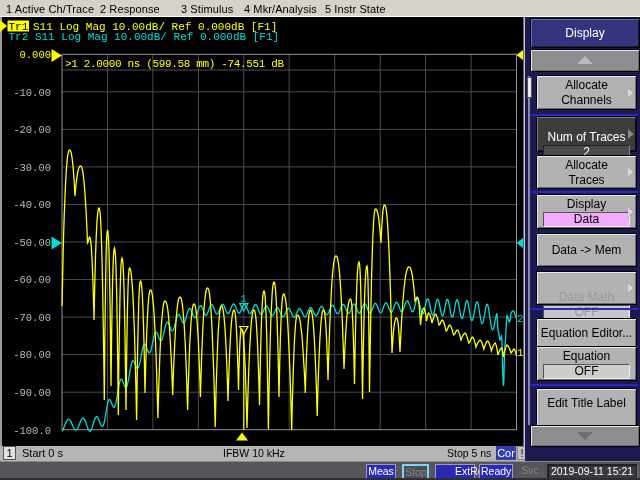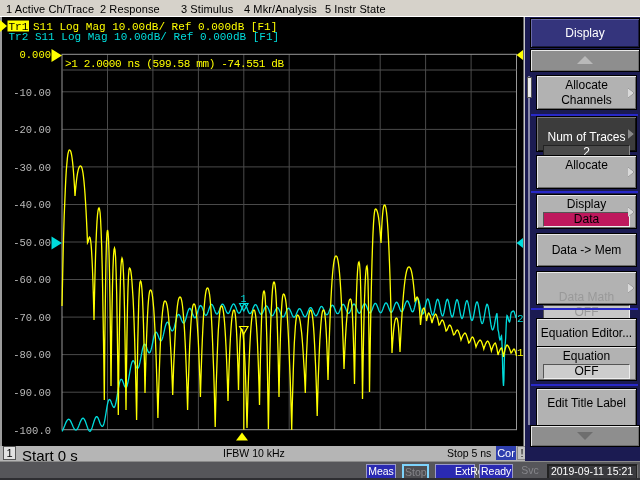--- a/index.html
+++ b/index.html
@@ -89,21 +89,21 @@
 <path d="M236,440.5 L248,440.5 L242,432.5 Z" fill="#ffff00"></path>
 <g fill="none">
 <path d="M243.8,311 L239.6,303.5 L248,303.5 Z" stroke="#00dcdc" stroke-width="1.2"></path>
 <path d="M243.8,334 L239.6,326.5 L248,326.5 Z" stroke="#ffff00" stroke-width="1.2"></path>
 </g>
 <text x="240.5" y="302" font-family="Liberation Mono,monospace" font-size="10px" fill="#00dcdc">1</text>
 </svg>
 
 <div id="chanbar">
  <span class="t" style="left:3px;top:0px;width:13px;height:14px;background:#e2e2e2;border:1px solid #555;text-align:center;line-height:13px;position:absolute">1</span>
- <span class="t" style="left:22px;font-size:15px">Start 0 s</span>
+ <span class="t" style="left:22px;font-size:11px">Start 0 s</span>
  <span class="t" style="left:223px;font-size:10.5px">IFBW 10 kHz</span>
  <span class="t" style="left:447px;font-size:10.5px">Stop 5 ns</span>
  <span class="t" style="left:496px;top:0;width:20px;height:14px;background:#2f3fae;color:#fff;text-align:center;line-height:14px;position:absolute">Cor</span>
  <span class="t" style="left:517px;top:0;width:10px;height:14px;background:#c2c2c2;border:1px solid #888;text-align:center;line-height:13px;position:absolute">!</span>
 </div>
 
 <div id="panel">
  <div style="position:absolute;left:3px;top:59px;width:1.5px;height:349px;background:#8888a8"></div>
  <div style="position:absolute;left:2px;top:60px;width:5px;height:21px;background:#ececec;border:1px solid #555"></div>
  <div class="btn" style="left:5px;top:1px;width:110px;height:30px;background:#34347c;color:#fff;line-height:28px;box-shadow:inset 1px 1px 0 #6a6aa8, inset -1px -1px 0 #1a1a40">Display</div>
@@ -116,26 +116,27 @@
       <span class="arr"></span>
     </div>
  <div class="sep" style="top:97px"></div>
  <div class="btn" style="top:99px;height:36px;background:#3c3c3c;color:#fff;box-shadow:inset 1px 1px 0 #777, inset -1px -1px 0 #111">
       <span class="l" style="margin-top:13px">Num of Traces</span>
       <span class="vbox" style="background:#4a4a4a;border-color:#222 #888 #888 #222;color:#fff">2</span>
       <span class="arr" style="border-left-color:#888"></span>
     </div>
  <div class="btn" style="top:138px;height:34px">
       <span class="l" style="margin-top:2px">Allocate</span>
+      <span class="l">Traces</span>
       <span class="arr"></span>
     </div>
  <div class="sep" style="top:174px"></div>
  <div class="btn" style="top:177px;height:35px">
       <span class="l" style="margin-top:2px">Display</span>
-      <span class="vbox" style="background:#be185d">Data</span>
+      <span class="vbox" style="background:#f0abfc">Data</span>
       <span class="arr"></span>
     </div>
  <div class="btn" style="top:216px;height:34px;line-height:32px">Data -&gt; Mem</div>
  <div class="btn" style="top:254px;height:34px;color:#999">
       <span class="l" style="margin-top:18px">Data Math</span>
       <span class="vbox" style="color:#999">OFF</span>
       <span class="arr"></span>
     </div>
  <div class="sep" style="top:291px"></div>
  <div class="btn" style="top:301px;height:30px;line-height:28px">Equation Editor...</div>

